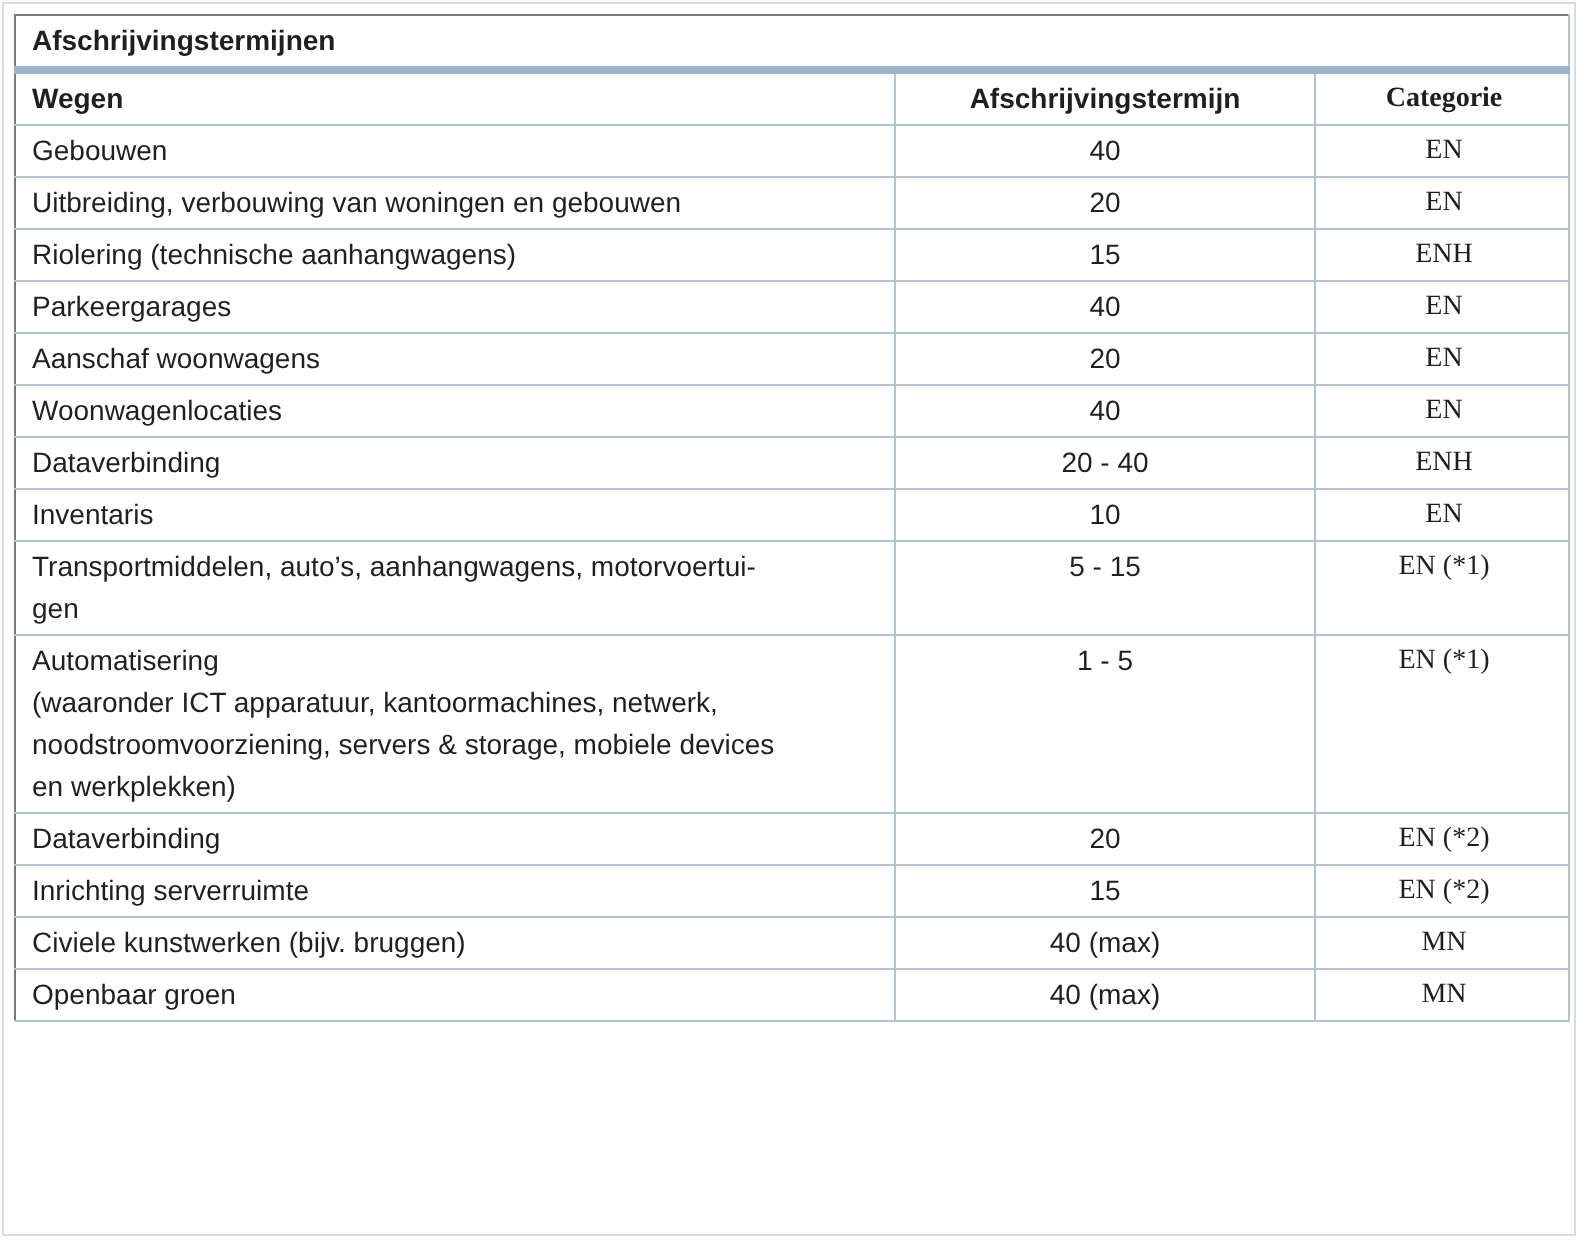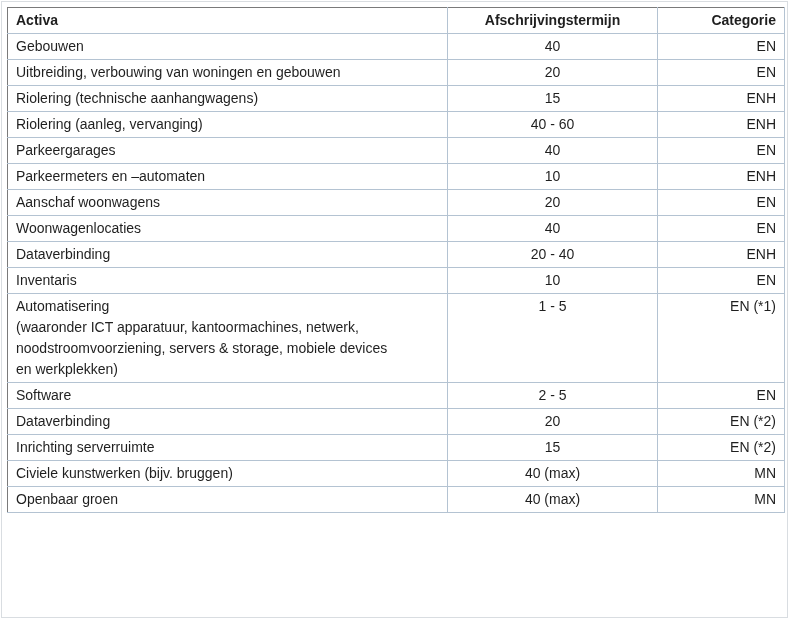--- a/index.html
+++ b/index.html
@@ -66,38 +66,42 @@
   }
   .cell-activa {
     white-space: pre-line;
   }
   .col-termijn-head,
   .cell-termijn {
     text-align: center;
   }
   .col-categorie-head,
   .cell-categorie {
-    text-align: right;
+    text-align: center;
     padding-left: 10px;
+    font-family: Liberation Serif, serif;
   }
 </style>
 </head>
 <body>
 
 <div class="image-frame"></div>
 
 <table class="dep-table">
   <colgroup>
     <col style="width:440px">
     <col style="width:210px">
     <col style="width:127px">
   </colgroup>
   <thead>
+    <tr class="title-row">
+      <th colspan="3">Afschrijvingstermijnen</th>
+    </tr>
     <tr class="header-row">
-      <th class="col-activa-head">Activa</th>
+      <th class="col-activa-head">Wegen</th>
       <th class="col-termijn-head">Afschrijvingstermijn</th>
       <th class="col-categorie-head">Categorie</th>
     </tr>
   </thead>
   <tbody>
   <tr>
     <td class="cell-activa">Gebouwen</td>
     <td class="cell-termijn">40</td>
     <td class="cell-categorie">EN</td>
   </tr>
@@ -108,37 +112,27 @@
     <td class="cell-termijn">20</td>
     <td class="cell-categorie">EN</td>
   </tr>
 
   <tr>
     <td class="cell-activa">Riolering (technische aanhangwagens)</td>
     <td class="cell-termijn">15</td>
     <td class="cell-categorie">ENH</td>
   </tr>
 
-  <tr>
-    <td class="cell-activa">Riolering (aanleg, vervanging)</td>
-    <td class="cell-termijn">40 - 60</td>
-    <td class="cell-categorie">ENH</td>
-  </tr>
 
   <tr>
     <td class="cell-activa">Parkeergarages</td>
     <td class="cell-termijn">40</td>
     <td class="cell-categorie">EN</td>
   </tr>
 
-  <tr>
-    <td class="cell-activa">Parkeermeters en –automaten</td>
-    <td class="cell-termijn">10</td>
-    <td class="cell-categorie">ENH</td>
-  </tr>
 
   <tr>
     <td class="cell-activa">Aanschaf woonwagens</td>
     <td class="cell-termijn">20</td>
     <td class="cell-categorie">EN</td>
   </tr>
 
   <tr>
     <td class="cell-activa">Woonwagenlocaties</td>
     <td class="cell-termijn">40</td>
@@ -150,35 +144,36 @@
     <td class="cell-termijn">20 - 40</td>
     <td class="cell-categorie">ENH</td>
   </tr>
 
   <tr>
     <td class="cell-activa">Inventaris</td>
     <td class="cell-termijn">10</td>
     <td class="cell-categorie">EN</td>
   </tr>
 
+  <tr>
+    <td class="cell-activa">Transportmiddelen, auto’s, aanhangwagens, motorvoertui-
+gen</td>
+    <td class="cell-termijn">5 - 15</td>
+    <td class="cell-categorie">EN (*1)</td>
+  </tr>
 
   <tr>
     <td class="cell-activa">Automatisering
 (waaronder ICT apparatuur, kantoormachines, netwerk,
 noodstroomvoorziening, servers &amp; storage, mobiele devices
 en werkplekken)</td>
     <td class="cell-termijn">1 - 5</td>
     <td class="cell-categorie">EN (*1)</td>
   </tr>
 
-  <tr>
-    <td class="cell-activa">Software</td>
-    <td class="cell-termijn">2 - 5</td>
-    <td class="cell-categorie">EN</td>
-  </tr>
 
   <tr>
     <td class="cell-activa">Dataverbinding</td>
     <td class="cell-termijn">20</td>
     <td class="cell-categorie">EN (*2)</td>
   </tr>
 
   <tr>
     <td class="cell-activa">Inrichting serverruimte</td>
     <td class="cell-termijn">15</td>

